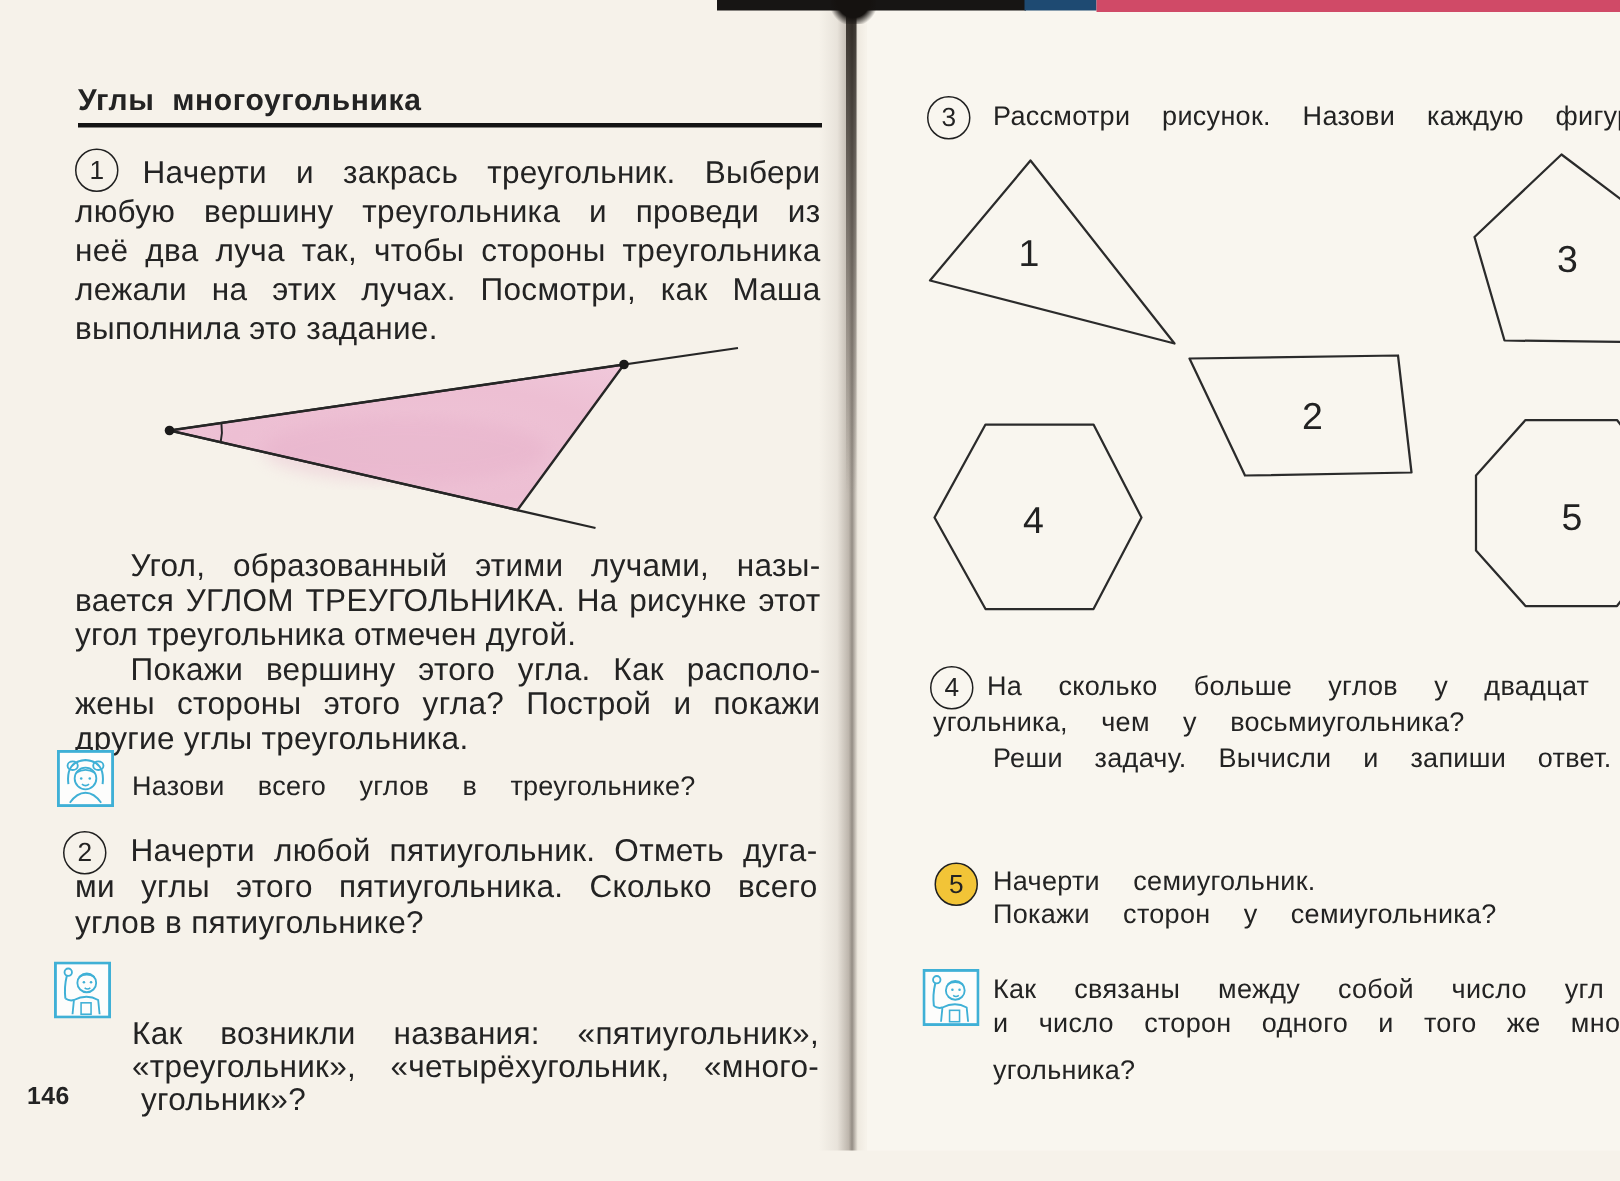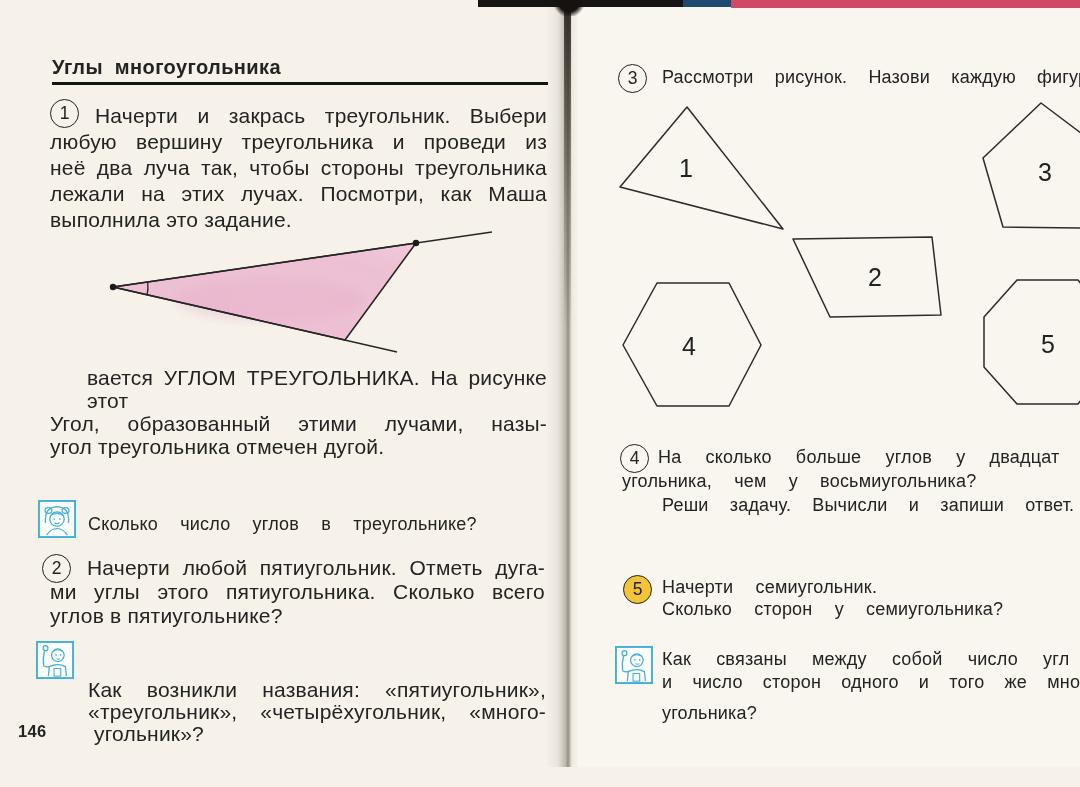--- a/index.html
+++ b/index.html
@@ -82,41 +82,46 @@
     <ellipse cx="230" cy="75" rx="95" ry="22" fill="#e3a8c4" opacity="0.30" filter="url(#soft)"></ellipse>
     <polygon points="73,62 376,18 305,115" fill="none" stroke="#262626" stroke-width="1.6" stroke-linejoin="round"></polygon>
     <line x1="73" y1="62" x2="452" y2="7" stroke="#262626" stroke-width="1.5"></line>
     <line x1="73" y1="62" x2="357" y2="127" stroke="#262626" stroke-width="1.5"></line>
     <path d="M107.6 57 A35 35 0 0 1 107.1 69.8" fill="none" stroke="#262626" stroke-width="1.3"></path>
     <circle cx="73" cy="62" r="3.2" fill="#1a1a1a"></circle>
     <circle cx="376" cy="18" r="3.2" fill="#1a1a1a"></circle>
   </svg>
 
   <div class="abs jpara ind37" style="left:50px;top:366px;width:497px;line-height:23px;">
+      <div class="tline">Угол, образованный этими лучами, назы-</div>
       <div class="tline">вается УГЛОМ ТРЕУГОЛЬНИКА. На рисунке этот</div>
-      <div class="tline">Угол, образованный этими лучами, назы-</div>
       <div class="tline tlast">угол треугольника отмечен дугой.</div>
     </div>
 
+  <div class="abs jpara ind37" style="left:50px;top:435px;width:497px;line-height:23px;">
+      <div class="tline">Покажи вершину этого угла. Как располо-</div>
+      <div class="tline">жены стороны этого угла? Построй и покажи</div>
+      <div class="tline tlast">другие углы треугольника.</div>
+    </div>
 
   <div class="icon-box" style="left:38px;top:500px;">
     <svg width="38" height="38" viewBox="0 0 40 40">
       <rect x="1" y="1" width="38" height="38" fill="#fdfdfc" stroke="#3fb0d6" stroke-width="2"></rect>
       <path d="M8 24 Q6 8 20 7 Q34 8 32 24" fill="none" stroke="#3fb0d6" stroke-width="1.4"></path>
       <ellipse cx="11" cy="11" rx="3.6" ry="3" fill="none" stroke="#3fb0d6" stroke-width="1.3"></ellipse>
       <ellipse cx="29" cy="11" rx="3.6" ry="3" fill="none" stroke="#3fb0d6" stroke-width="1.3"></ellipse>
       <circle cx="20" cy="20" r="7.6" fill="none" stroke="#3fb0d6" stroke-width="1.3"></circle>
       <path d="M13.5 16 Q20 12 26.5 16" fill="none" stroke="#3fb0d6" stroke-width="1.2"></path>
       <circle cx="17" cy="20" r="0.9" fill="#3fb0d6"></circle>
       <circle cx="23" cy="20" r="0.9" fill="#3fb0d6"></circle>
       <path d="M17.5 24 Q20 26 22.5 24" fill="none" stroke="#3fb0d6" stroke-width="1.2"></path>
       <path d="M9 37 Q14 30 20 30 Q26 30 31 37" fill="none" stroke="#3fb0d6" stroke-width="1.3"></path>
     </svg>
   </div>
-  <div class="abs txt" style="left:88px;top:513px;word-spacing:17px;">Сколько число углов в треугольнике?</div>
+  <div class="abs txt" style="left:88px;top:513px;word-spacing:17px;">Назови всего углов в треугольнике?</div>
 
   <div class="badge" style="left:42px;top:554px;">
     <span>2</span>
   </div>
   <div class="abs jpara ind37" style="left:50px;top:556px;width:495px;line-height:24px;">
       <div class="tline">Начерти любой пятиугольник. Отметь дуга-</div>
       <div class="tline">ми углы этого пятиугольника. Сколько всего</div>
       <div class="tline tlast">углов в пятиугольнике?</div>
     </div>
 
@@ -169,21 +174,21 @@
     <span>4</span>
   </div>
   <div class="abs txt" style="left:622px;top:470px;word-spacing:17px;">угольника, чем у восьмиугольника?</div>
   <div class="abs txt" style="left:658px;top:446px;word-spacing:19px;">На сколько больше углов у двадцат</div>
   <div class="abs txt" style="left:662px;top:494px;word-spacing:16px;">Реши задачу. Вычисли и запиши ответ.</div>
 
   <div class="badge badge-yellow" style="left:623px;top:575px;">
     <span>5</span>
   </div>
   <div class="abs txt" style="left:662px;top:576px;word-spacing:17px;">Начерти семиугольник.</div>
-  <div class="abs txt" style="left:662px;top:598px;word-spacing:17px;">Сколько сторон у семиугольника?</div>
+  <div class="abs txt" style="left:662px;top:598px;word-spacing:17px;">Покажи сторон у семиугольника?</div>
 
   <div class="icon-box" style="left:615px;top:646px;">
     <svg width="38" height="38" viewBox="0 0 40 40">
       <rect x="1" y="1" width="38" height="38" fill="#fdfdfc" stroke="#3fb0d6" stroke-width="2"></rect>
       <circle cx="10" cy="7.5" r="2.6" fill="none" stroke="#3fb0d6" stroke-width="1.3"></circle>
       <path d="M9 10 Q7 18 8 26" fill="none" stroke="#3fb0d6" stroke-width="1.4"></path>
       <circle cx="23" cy="15" r="6.6" fill="none" stroke="#3fb0d6" stroke-width="1.3"></circle>
       <path d="M17.5 11 Q23 7.5 28.5 11" fill="none" stroke="#3fb0d6" stroke-width="1.2"></path>
       <circle cx="21" cy="14.5" r="0.9" fill="#3fb0d6"></circle>
       <circle cx="26" cy="14.5" r="0.9" fill="#3fb0d6"></circle>

